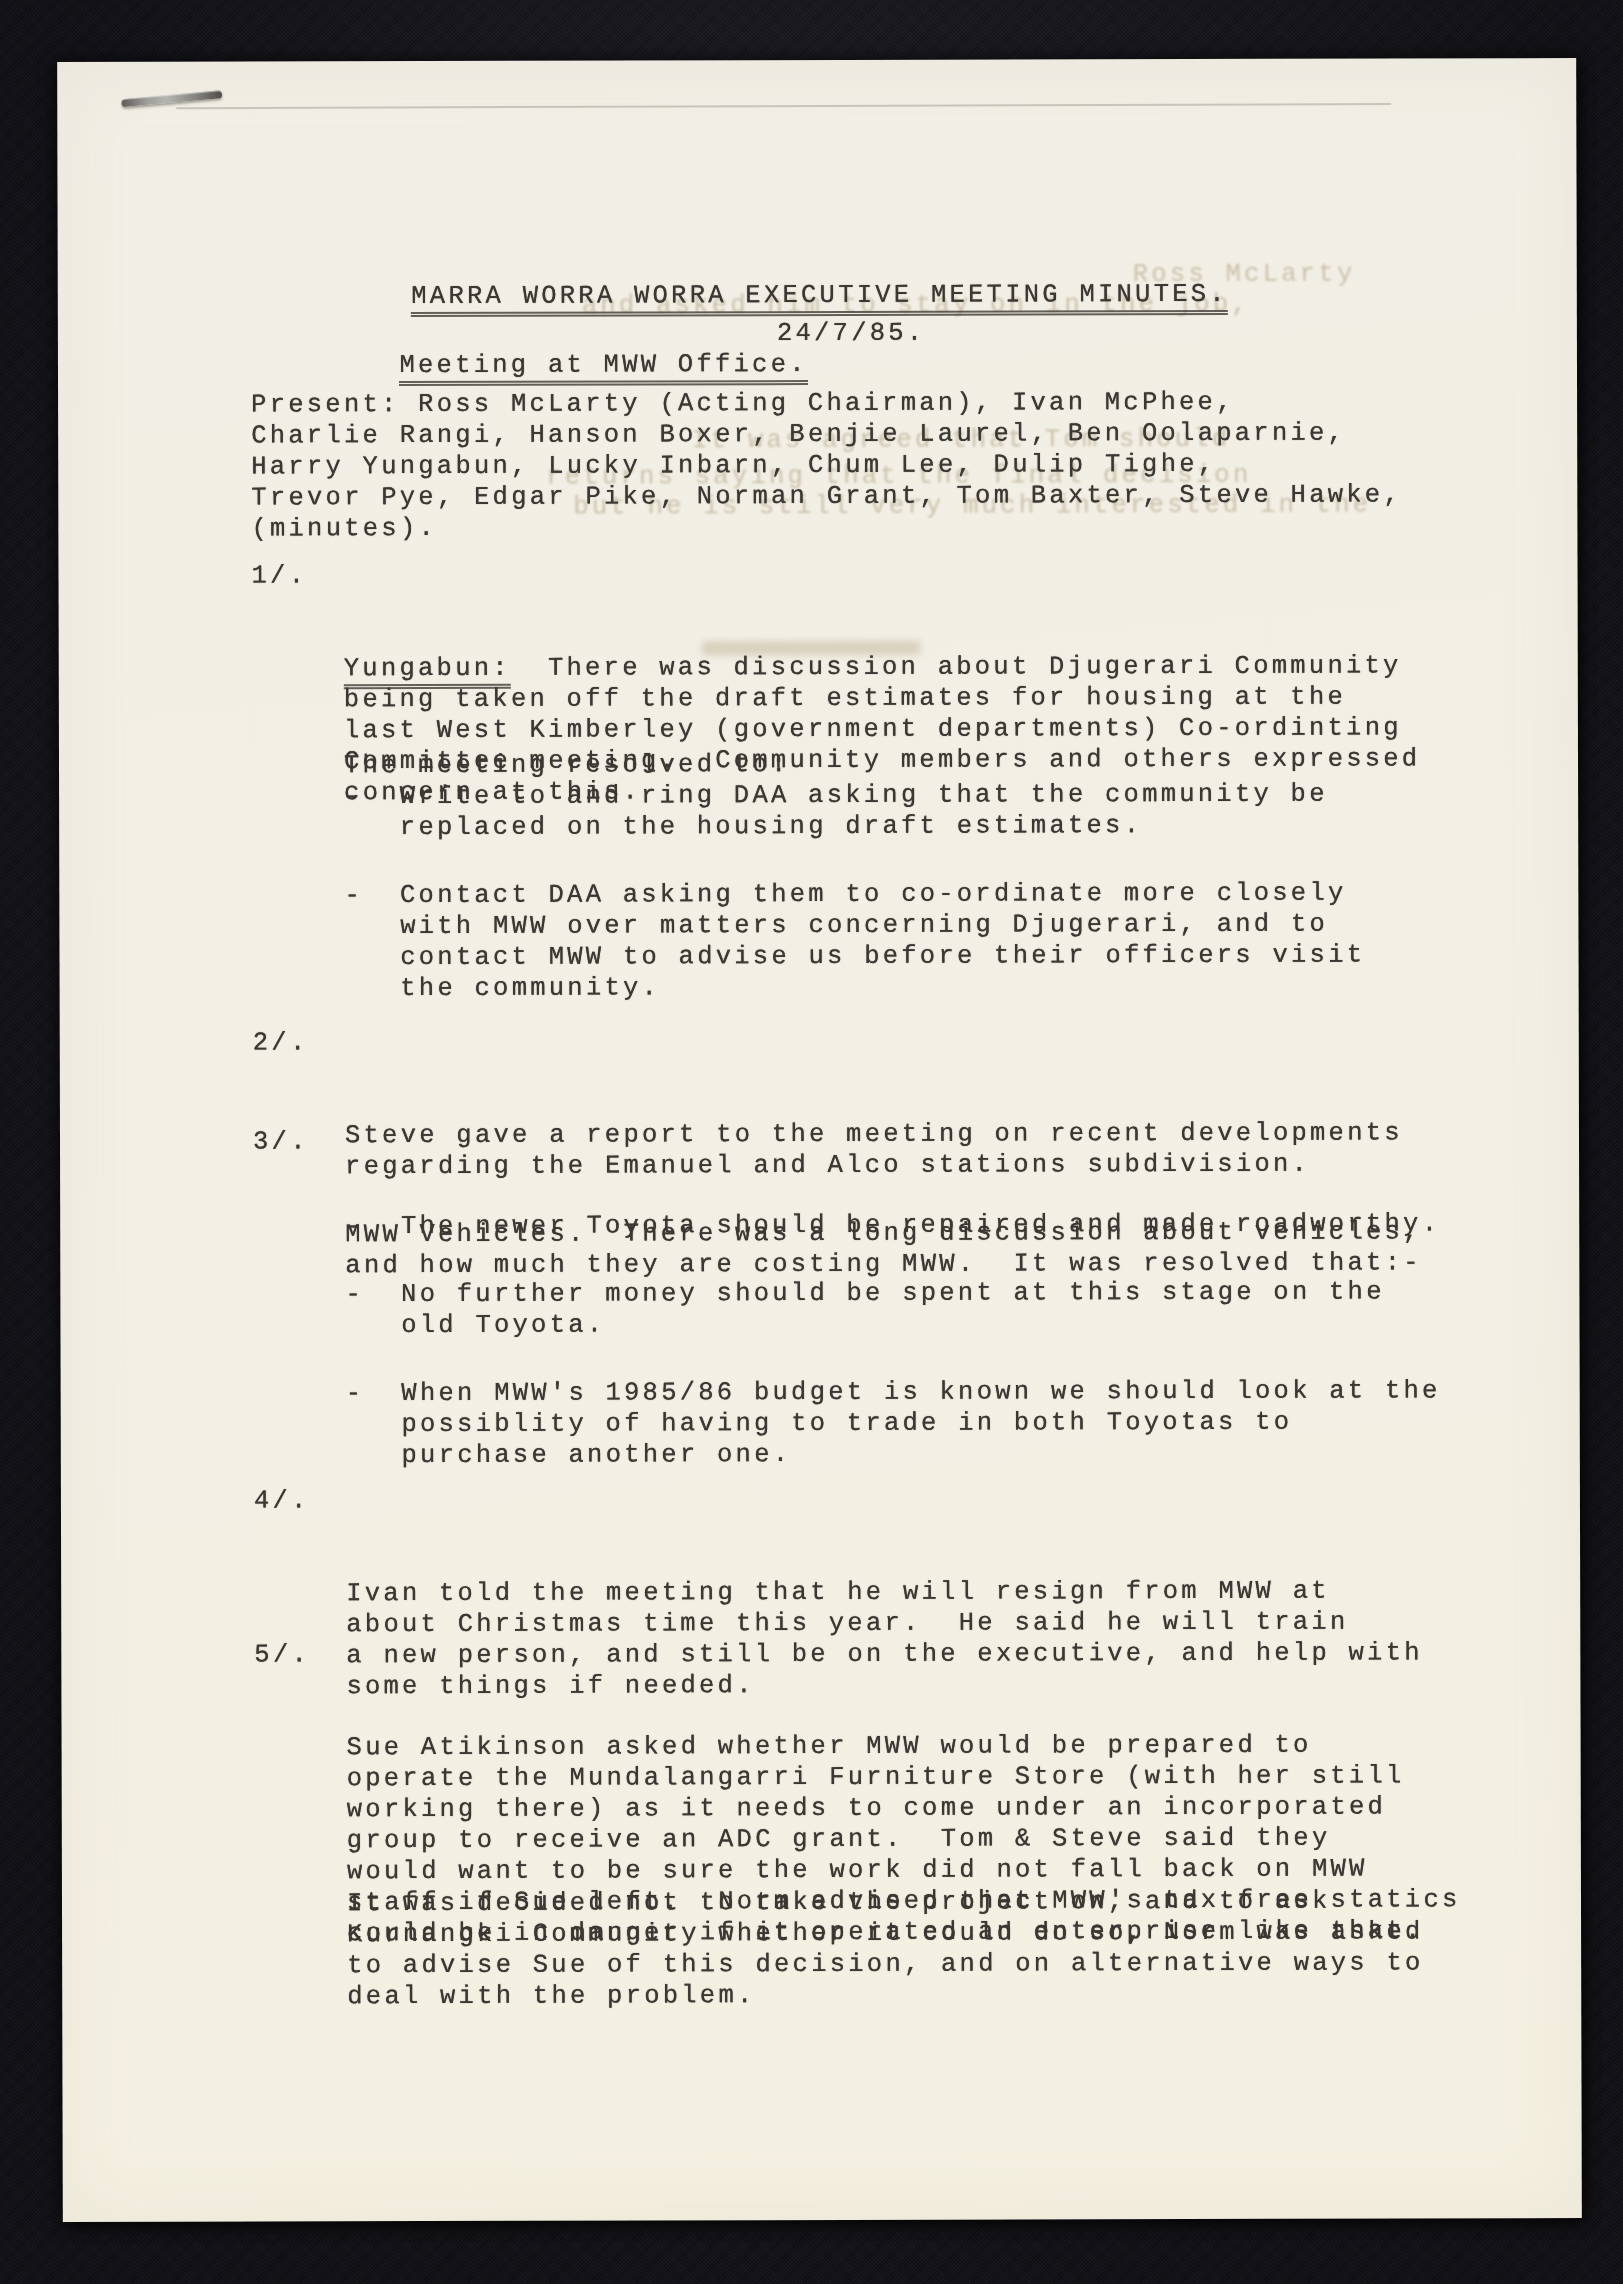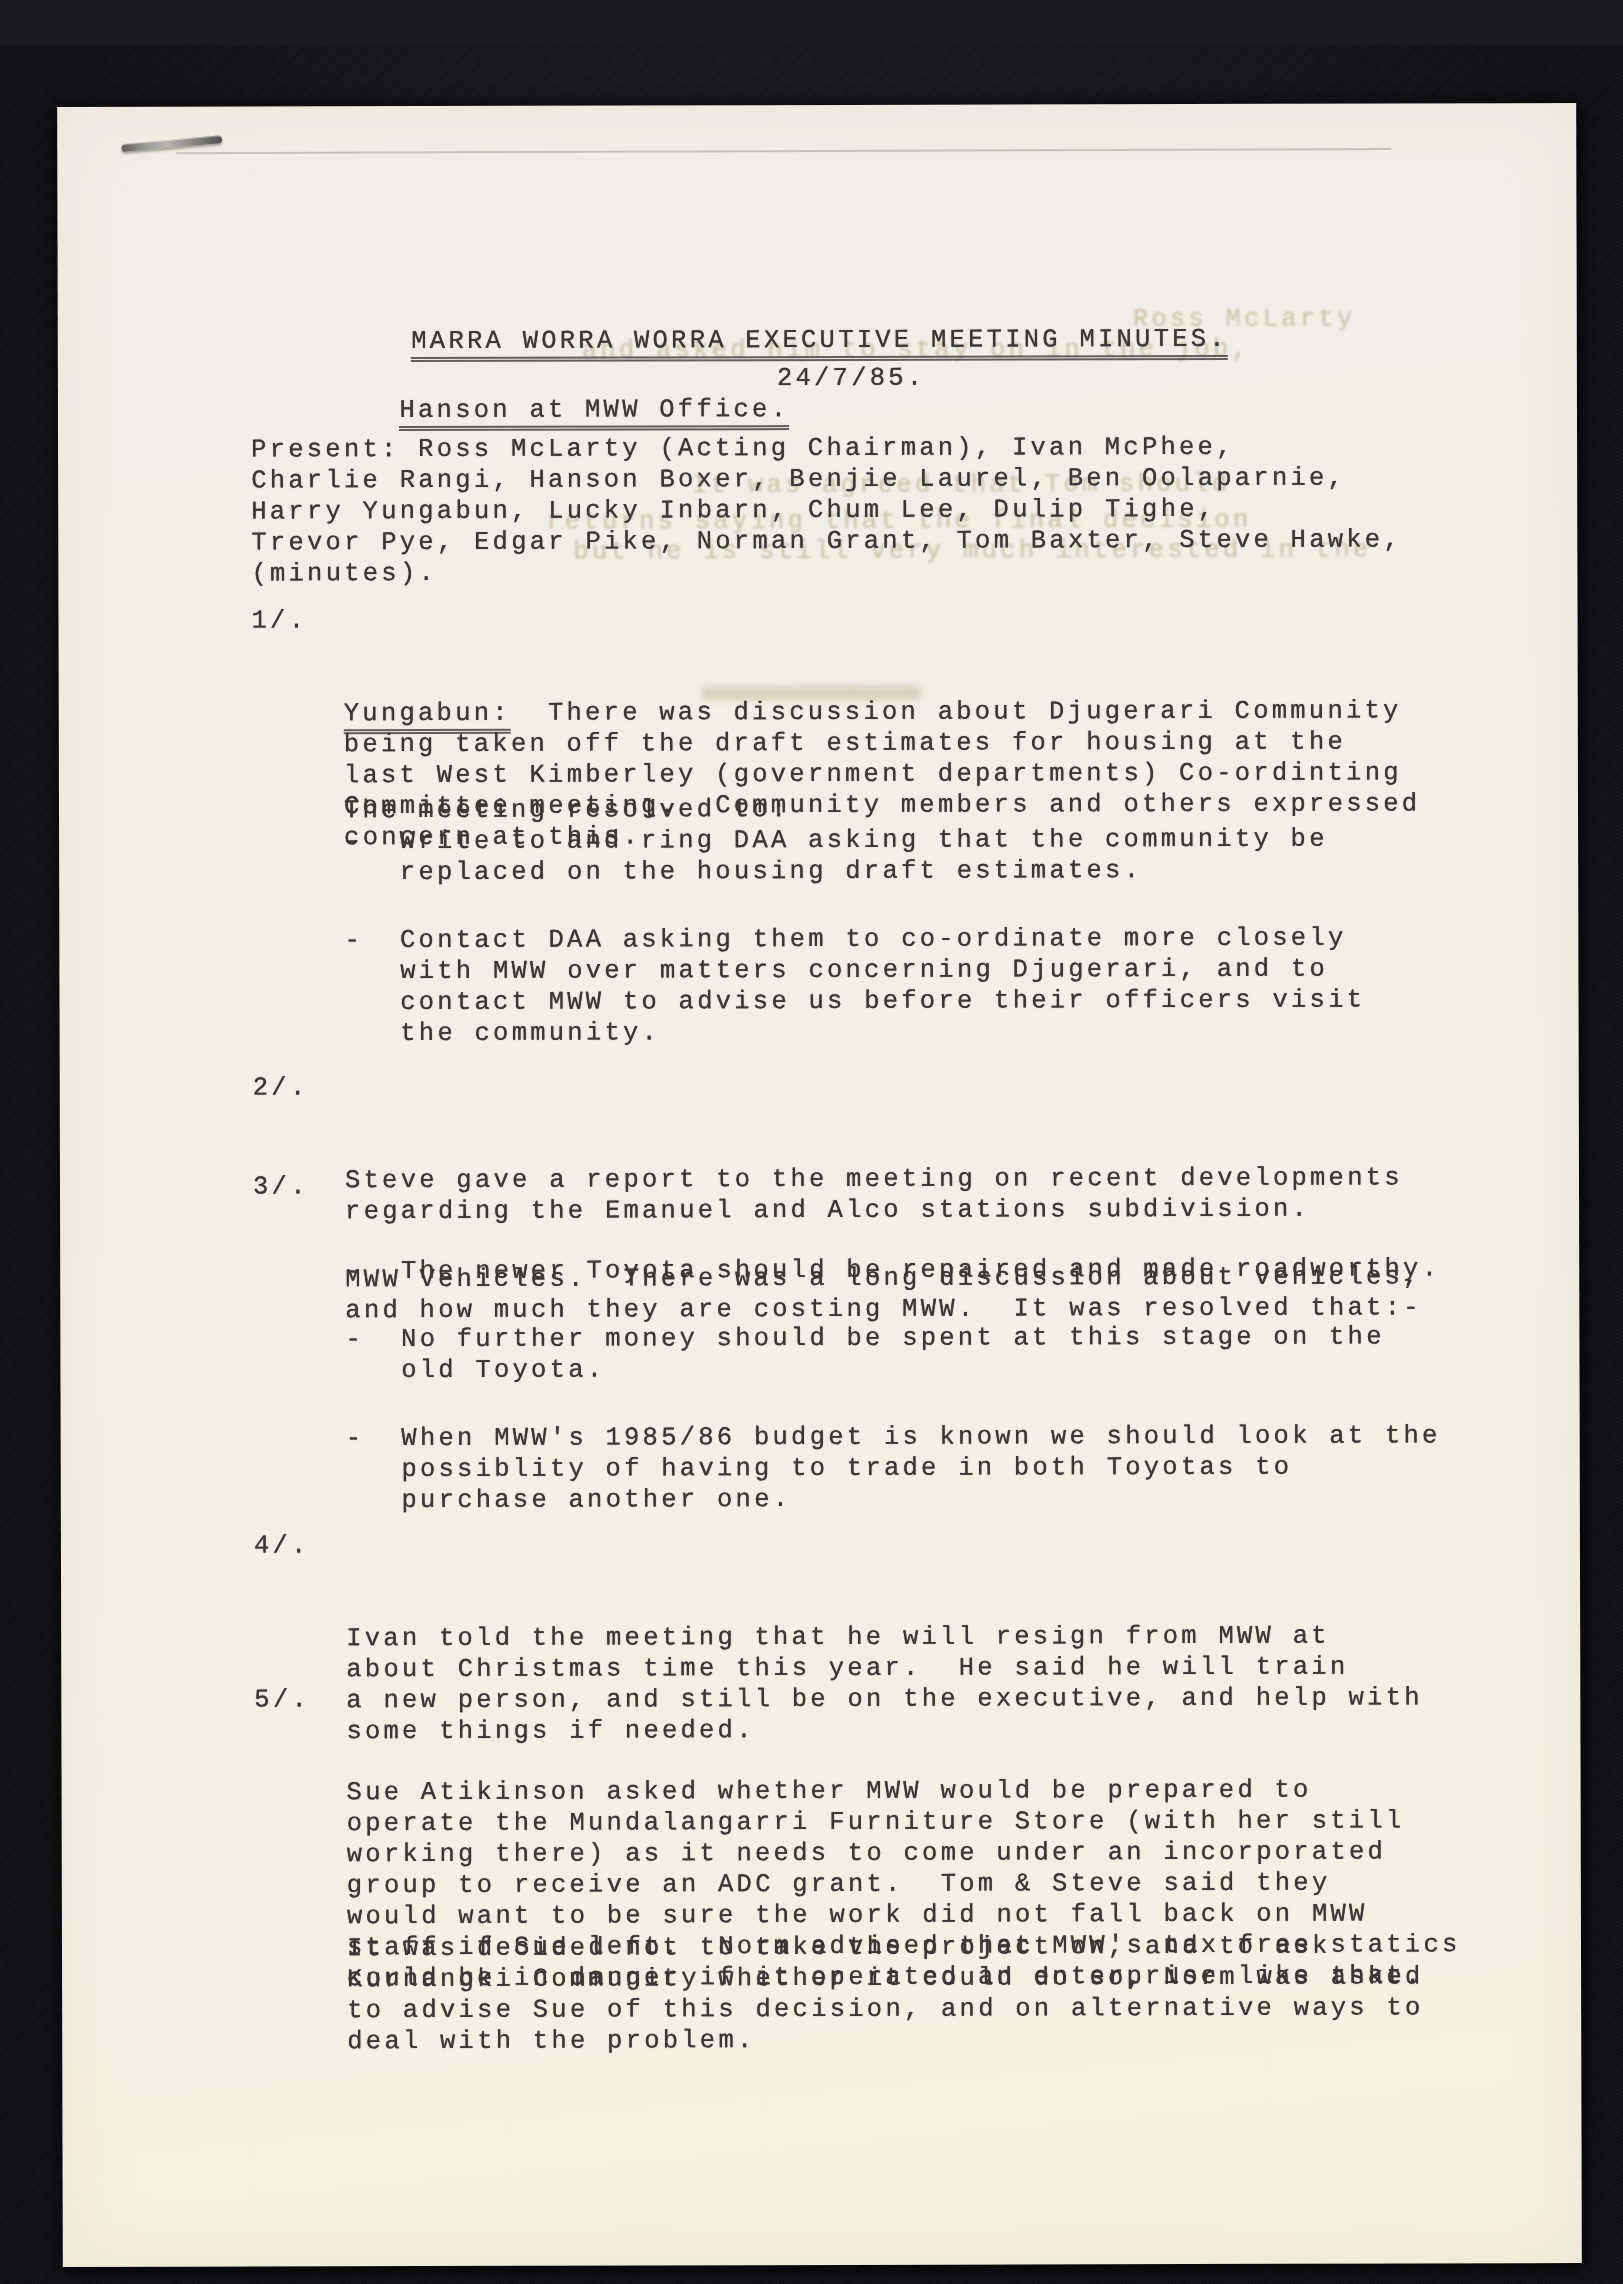--- a/index.html
+++ b/index.html
@@ -8,21 +8,20 @@
     background:#1a1a20;
     font-family:"Liberation Mono","DejaVu Sans Mono",monospace;
   }
   .scene{
     position:absolute;inset:0;
     background-image:
       radial-gradient(ellipse at 50% 35%, rgba(255,255,255,0.035), rgba(0,0,0,0.25) 75%),
       repeating-linear-gradient(45deg, rgba(255,255,255,0.022) 0 0.9px, transparent 0.9px 2.7px),
       repeating-linear-gradient(-45deg, rgba(0,0,0,0.28) 0 0.9px, transparent 0.9px 2.7px);
     background-color:#191920;
-    margin-top:45px;
   }
   .paper{
     position:absolute;left:60px;top:60px;width:1519px;height:2160px;
     background:linear-gradient(175deg,#f1eee5 0%,#f2efe4 55%,#f4f0e1 100%);
     transform:rotate(-0.15deg);
     box-shadow:0 0 18.3px rgba(0,0,0,0.6), 3.7px 5.5px 12.8px rgba(0,0,0,0.5),
                inset 0 0 73px rgba(190,180,150,0.14);
   }
   .page-text{
     position:absolute;inset:0;
@@ -89,21 +88,21 @@
       <div class="ghost g3">It was agreed that Tom should</div>
       <div class="ghost g4">returns saying that the final decision</div>
       <div class="ghost g5">but he is still very much interested in the</div>
       <div class="ghost-bar"></div>
 
       <div class="blk title-blk">
         <span class="u">MARRA WORRA WORRA EXECUTIVE MEETING MINUTES.</span>
       </div>
 
       <div class="blk meeting-blk">
-        <span class="u">Hanson at MWW Office.</span>
+        <span class="u">Meeting at MWW Office.</span>
         <span class="date">24/7/85.</span>
       </div>
 
       <div class="blk present-blk">Present: Ross McLarty (Acting Chairman), Ivan McPhee,
 Charlie Rangi, Hanson Boxer, Benjie Laurel, Ben Oolaparnie,
 Harry Yungabun, Lucky Inbarn, Chum Lee, Dulip Tighe,
 Trevor Pye, Edgar Pike, Norman Grant, Tom Baxter, Steve Hawke,
 (minutes).</div>
 
       <div class="blk item t-item1">

